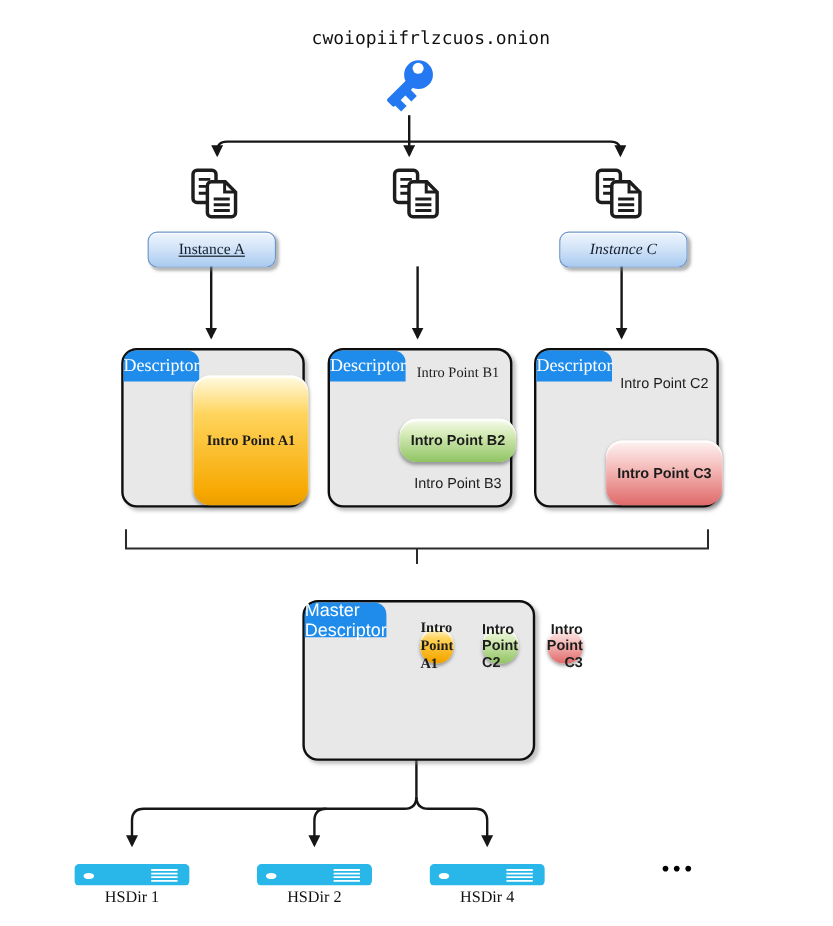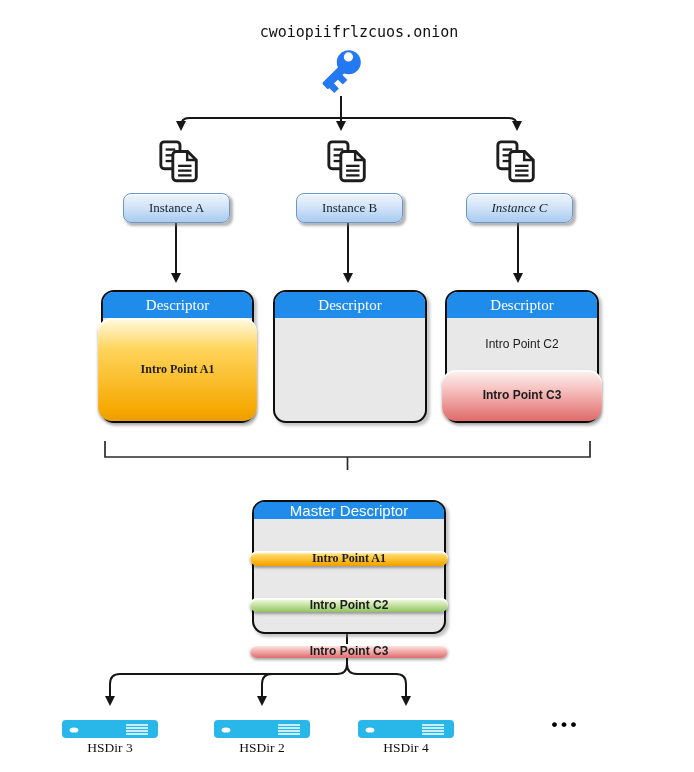--- a/index.html
+++ b/index.html
@@ -19,37 +19,37 @@
   
   .instance{height:28px;width:105px;border:1px solid #6b96c9;border-radius:8px;
     background:linear-gradient(180deg,#eef5fe 0%,#d3e4f8 45%,#a9cbf0 100%);
     box-shadow:2.5px 2.5px 2.5px rgba(120,120,120,.55), inset 0 1px 0 #fff;
     display:flex;align-items:center;justify-content:center;
     font-size:13px;color:#16202c;}
 
   
   .descbox{border:2.5px solid #0e0e0e;border-radius:13px;background:#e8e8e8;
     box-shadow:2.5px 2.5px 3px rgba(140,140,140,.5);
-    display:flex;flex-direction:column;}
+    display:flex;flex-direction:row;}
   .descbox .hdr{height:26px;border-radius:10px 10px 0 0;background:#1f8ceb;
     display:flex;align-items:center;justify-content:center;
     color:#fff;font-size:15px;}
   .descbox .rows{flex:1;display:flex;flex-direction:column;}
   .row{flex:1;display:flex;align-items:center;justify-content:center;
     font-size:12px;color:#1c1c1c;}
   .pill{margin-left:-5px;margin-right:-5px;border-radius:14px;font-weight:bold;
-    box-shadow:0 2px 3px rgba(0,0,0,.35), inset 0 2px 1px rgba(255,255,255,.9);}
+    box-shadow:0 2px 3px rgba(0,0,0,.35), inset 0 2px 1px rgba(255,255,255,.9);margin-top:21px;}
   .pill.orange{background:linear-gradient(180deg,#fffbe4 0%,#ffd45c 30%,#f6a800 90%,#ea9e00 100%);}
   .pill.green {background:linear-gradient(180deg,#f8fcf0 0%,#d6ebb8 35%,#90c463 100%);}
   .pill.red   {background:linear-gradient(180deg,#fdf4f3 0%,#f6c6c4 35%,#e06a6a 100%);text-align:right;}
 
   
   #master{border:2.5px solid #0e0e0e;border-radius:13px;background:#e8e8e8;
     box-shadow:2.5px 2.5px 3px rgba(140,140,140,.5);
-    display:flex;flex-direction:column;gap:32px;}
+    display:flex;flex-direction:row;gap:32px;}
   #master .hdr{height:29px;border-radius:10px 10px 0 0;background:#1f8ceb;
     display:flex;align-items:center;justify-content:center;
     color:#fff;font-size:15px;}
   #master .mrow{height:30px;display:flex;align-items:center;justify-content:center;
     font-size:12px;color:#1c1c1c;margin-left:-4px;margin-right:-4px;}
 
   
   .server{width:96px;height:18px;}
   .hslabel{width:110px;text-align:center;font-size:13.5px;color:#111;}
 
@@ -129,39 +129,41 @@
     <line x1="9" y1="11" x2="19" y2="11" stroke="#1d1d1d" stroke-width="2.4"></line>
     <line x1="9" y1="17" x2="19" y2="17" stroke="#1d1d1d" stroke-width="2.4"></line>
     <line x1="9" y1="23" x2="19" y2="23" stroke="#1d1d1d" stroke-width="2.4"></line>
     <path d="M20 13 h12 l9 9 v18 a3.5 3.5 0 0 1 -3.5 3.5 h-17.5 a3.5 3.5 0 0 1 -3.5 -3.5 v-23.5 a3.5 3.5 0 0 1 3.5 -3.5 z" fill="#fff" stroke="#1d1d1d" stroke-width="3"></path>
     <path d="M31.5 14 v8 h8.5" fill="none" stroke="#1d1d1d" stroke-width="2.6"></path>
     <line x1="22" y1="28" x2="36" y2="28" stroke="#1d1d1d" stroke-width="2.4"></line>
     <line x1="22" y1="33" x2="36" y2="33" stroke="#1d1d1d" stroke-width="2.4"></line>
     <line x1="22" y1="38" x2="36" y2="38" stroke="#1d1d1d" stroke-width="2.4"></line>
   </svg>
 
-  <div class="abs instance serif" style="left:123px;top:193px;">
+  <div class="abs instance serif" style="left:123px;top:193px;text-decoration:underline;">
       <span>Instance A</span>
-    </div>
-  <div class="abs instance serif" style="left:296px;top:193px;">
-      <span>Instance B</span>
     </div>
   <div class="abs instance serif" style="left:466px;top:193px;font-style:italic;">
       <span>Instance C</span>
     </div>
 
   <div class="abs descbox" style="left:101px;top:290px;width:149px;height:129px;">
     <div class="hdr serif">Descriptor</div>
     <div class="rows">
       <div class="row pill orange serif">Intro Point A1</div>
     </div>
   </div>
 
   <div class="abs descbox" style="left:273px;top:290px;width:150px;height:129px;">
     <div class="hdr serif">Descriptor</div>
+    <div class="rows">
+      <div class="row serif">Intro Point B1</div>
+      <div class="row pill green sans">Intro Point B2</div>
+      <div class="row sans">Intro Point B3</div>
+    </div>
   </div>
 
   <div class="abs descbox" style="left:445px;top:290px;width:150px;height:129px;">
     <div class="hdr serif">Descriptor</div>
     <div class="rows">
       <div class="row sans">Intro Point C2</div>
       <div class="row pill red sans">Intro Point C3</div>
     </div>
   </div>
 
@@ -196,19 +198,19 @@
     <rect x="0" y="0" width="96" height="18" rx="4" fill="#29b6e8"></rect>
     <ellipse cx="12" cy="10" rx="4.4" ry="2.6" fill="#ffffff"></ellipse>
     <g stroke="#ffffff" stroke-width="1.5">
       <line x1="64" y1="5" x2="86" y2="5"></line>
         <line x1="64" y1="8" x2="86" y2="8"></line>
       <line x1="64" y1="11" x2="86" y2="11"></line>
         <line x1="64" y1="14" x2="86" y2="14"></line>
     </g>
   </svg>
 
-  <div class="abs hslabel serif" style="left:55px;top:740px;">HSDir 3</div>
+  <div class="abs hslabel serif" style="left:55px;top:740px;">HSDir 1</div>
   <div class="abs hslabel serif" style="left:207px;top:740px;">HSDir 2</div>
   <div class="abs hslabel serif" style="left:351px;top:740px;">HSDir 4</div>
 
   <div id="dots" class="abs serif">...</div>
 
 </div>
 
 </body></html>

